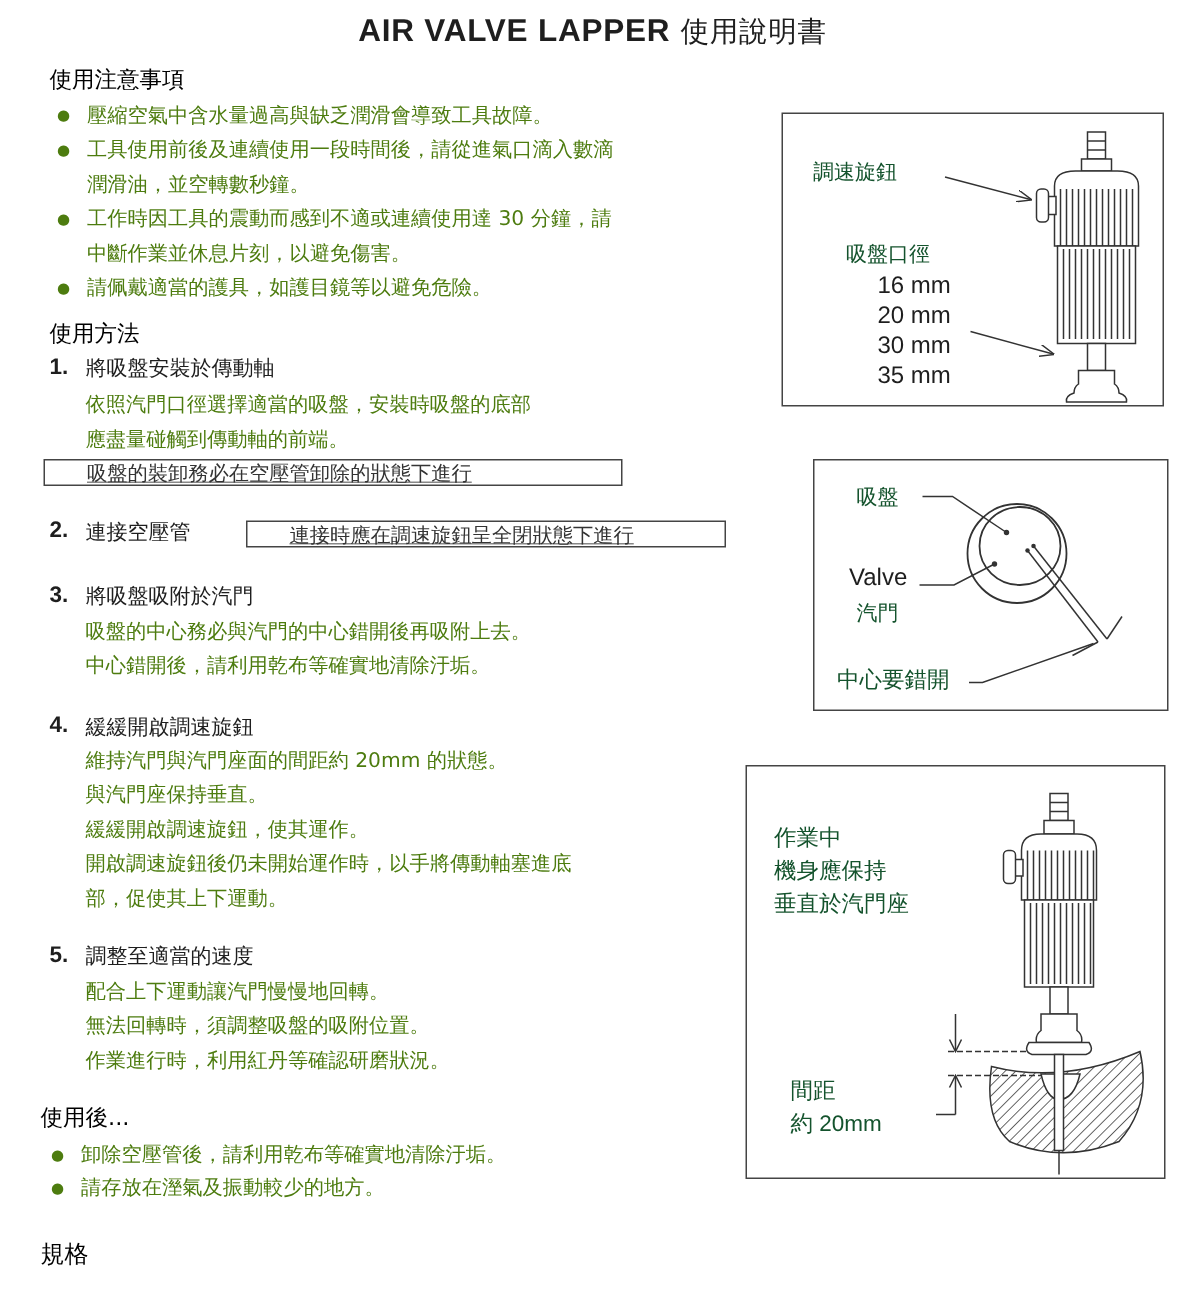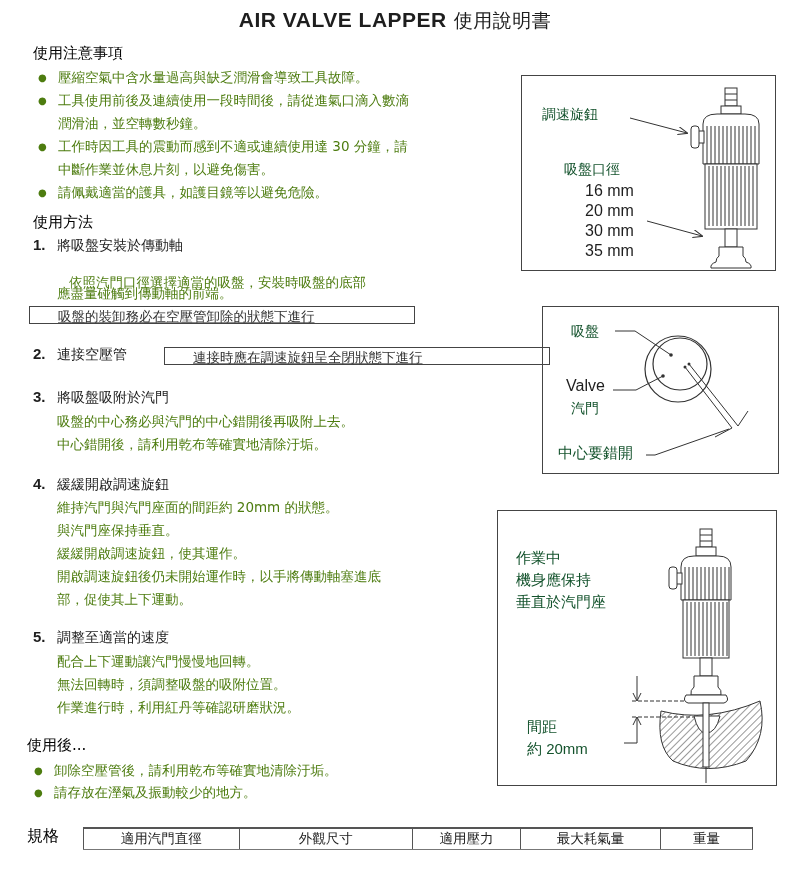--- a/index.html
+++ b/index.html
@@ -51,27 +51,27 @@
   <div class="line" style="position:absolute;top:46px">潤滑油，並空轉數秒鐘。</div>
   <div class="line bullet" style="top:69px">工作時因工具的震動而感到不適或連續使用達 30 分鐘，請</div>
   <div class="line" style="position:absolute;top:92px">中斷作業並休息片刻，以避免傷害。</div>
   <div class="line bullet" style="top:115px">請佩戴適當的護具，如護目鏡等以避免危險。</div>
 </div>
 
 <div class="abs h" style="left:33px;top:213px;">使用方法</div>
 
 <div class="abs num" style="left:33px;top:236px;">1.</div>
 <div class="abs step-title" style="left:57px;top:237px;">將吸盤安裝於傳動軸</div>
-<div class="abs line" style="left:57px;top:272px;margin-left:12px;">依照汽門口徑選擇適當的吸盤，安裝時吸盤的底部</div>
+<div class="abs line" style="left:57px;top:260px;">依照汽門口徑選擇適當的吸盤，安裝時吸盤的底部</div>
 <div class="abs line" style="left:57px;top:283px;">應盡量碰觸到傳動軸的前端。</div>
 <div class="abs boxed" style="left:29px;top:306px;width:386px;height:18px;">吸盤的裝卸務必在空壓管卸除的狀態下進行</div>
 
 <div class="abs num" style="left:33px;top:345px;">2.</div>
 <div class="abs step-title" style="left:57px;top:346px;">連接空壓管</div>
-<div class="abs boxed" style="left:164px;top:347px;width:386px;height:18px;">連接時應在調速旋鈕呈全閉狀態下進行</div>
+<div class="abs boxed" style="left:164px;top:347px;width:320px;height:18px;">連接時應在調速旋鈕呈全閉狀態下進行</div>
 
 <div class="abs num" style="left:33px;top:388px;">3.</div>
 <div class="abs step-title" style="left:57px;top:389px;">將吸盤吸附於汽門</div>
 <div class="abs line" style="left:57px;top:411px;">吸盤的中心務必與汽門的中心錯開後再吸附上去。</div>
 <div class="abs line" style="left:57px;top:434px;">中心錯開後，請利用乾布等確實地清除汙垢。</div>
 
 <div class="abs num" style="left:33px;top:475px;">4.</div>
 <div class="abs step-title" style="left:57px;top:476px;">緩緩開啟調速旋鈕</div>
 <div class="abs line" style="left:57px;top:497px;">維持汽門與汽門座面的間距約 20mm 的狀態。</div>
 <div class="abs line" style="left:57px;top:520px;">與汽門座保持垂直。</div>
@@ -245,21 +245,14 @@
     <path d="M135,182 L139,190 L143,182" fill="none" stroke="#333"></path>
     <line x1="139" y1="206" x2="139" y2="232" stroke="#333"></line>
     <path d="M135,214 L139,206 L143,214" fill="none" stroke="#333"></path>
     <line x1="126" y1="232" x2="139" y2="232" stroke="#333"></line>
   </svg>
 </div>
 
 <div class="abs h" style="left:27px;top:826px;font-size:16px;">規格</div>
 <table class="abs spec" style="left:83px;top:827px;width:670px;">
   <tbody>
-      <tr class="head">
-    <td style="width:156px">適用汽門直徑</td>
-    <td style="width:174px">外觀尺寸</td>
-    <td style="width:108px">適用壓力</td>
-    <td style="width:140px">最大耗氣量</td>
-    <td style="width:92px">重量</td>
-  </tr>
 </tbody>
   </table>
 
 </body></html>

